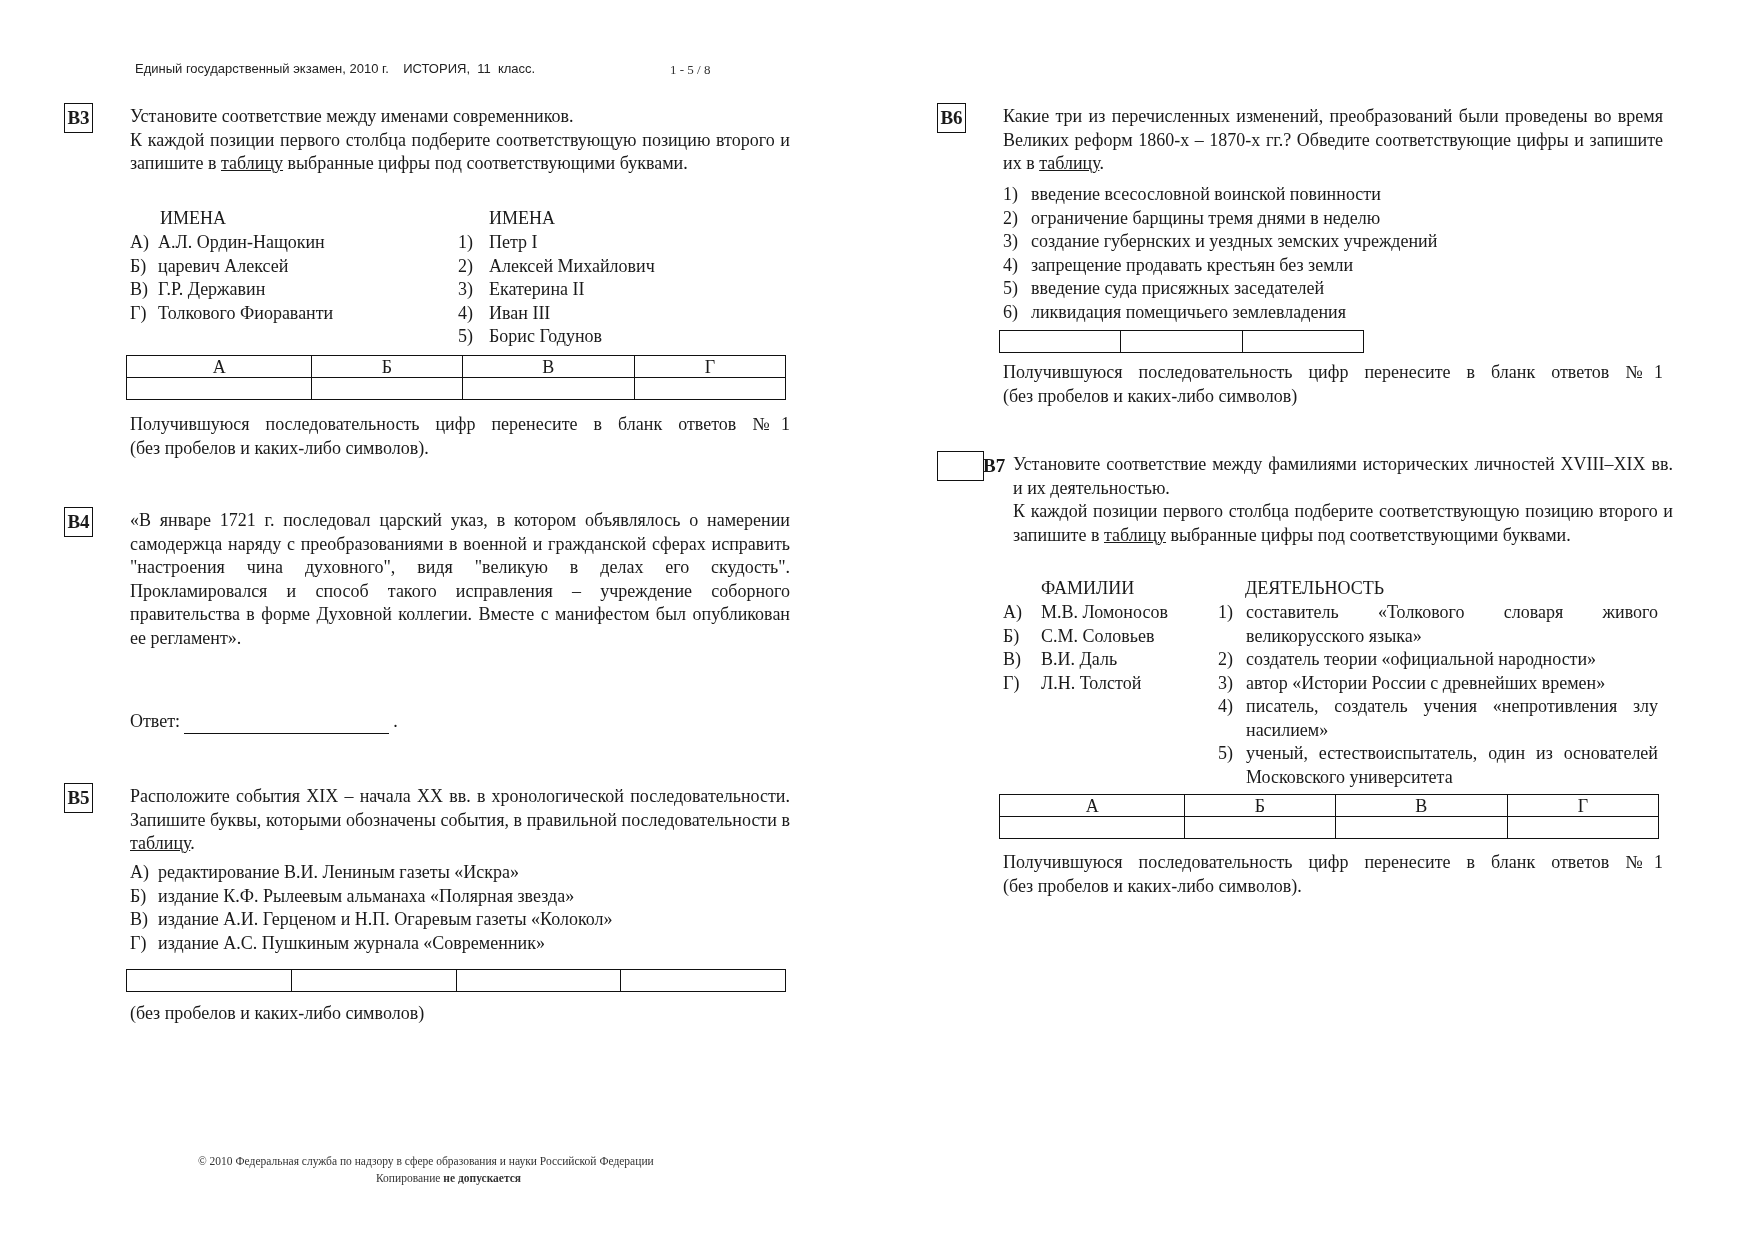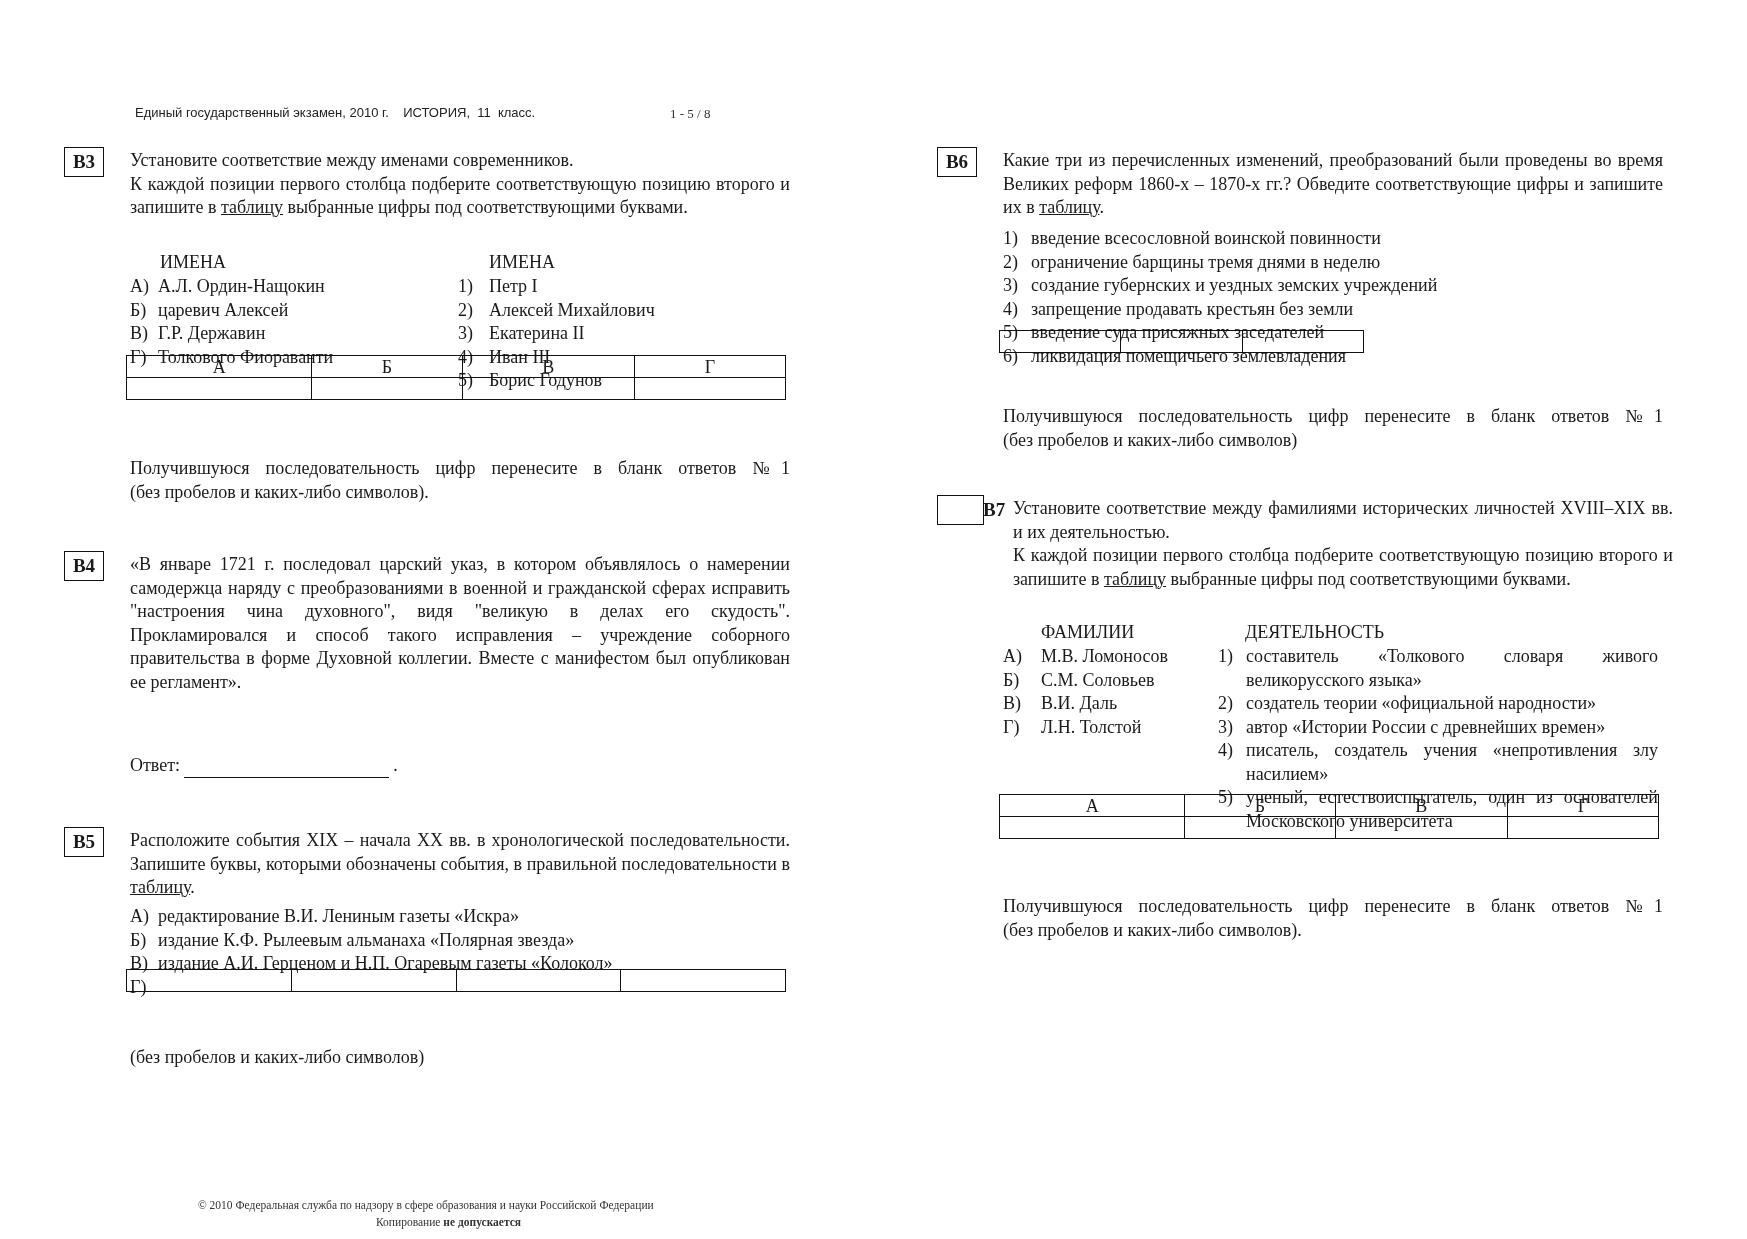--- a/index.html
+++ b/index.html
@@ -1,20 +1,20 @@
 <!DOCTYPE html>
 <html><head>
 <meta charset="utf-8">
 <style>
   html, body { margin: 0; padding: 0; background: #ffffff; }
   body { width: 1747px; height: 1239px; position: relative; overflow: hidden; color: #1a1a1a; font-family: "Liberation Serif", serif; }
-  .abs { position: absolute; margin-top: 44px; }
+  .abs { position: absolute; }
   .header { left: 135px; top: 61px; font-family: "Liberation Sans", sans-serif; font-size: 13px; color: #222; white-space: pre; }
   .pagenum { left: 670px; top: 62px; font-size: 13px; color: #333; font-family: "Liberation Serif", serif; }
-  .qbox { width: 40px; height: 30px; border: 1.5px solid #111; box-sizing: border-box; font-weight: bold; font-size: 19px; text-align: center; line-height: 27px; font-family: "Liberation Serif", serif; }
+  .qbox { width: 29px; height: 30px; border: 1.5px solid #111; box-sizing: border-box; font-weight: bold; font-size: 19px; text-align: center; line-height: 27px; font-family: "Liberation Serif", serif; }
   .para { font-size: 18px; line-height: 23.5px; text-align: justify; }
   .para p { margin: 0; }
   .line { font-size: 18px; line-height: 23.5px; white-space: nowrap; }
   .u { text-decoration: underline; }
   table.ans { border-collapse: collapse; position: absolute; }
   table.ans td { border: 1.5px solid #111; text-align: center; font-size: 18px; height: 21px; padding: 0; line-height: 20px; }
   .li { display: flex; }
   .li .n { width: 28px; flex: none; }
   .footer1 { left: 198px; top: 1155px; font-size: 11.5px; color: #333; white-space: nowrap; }
   .footer2 { left: 376px; top: 1172px; font-size: 11.5px; color: #333; white-space: nowrap; }
@@ -120,20 +120,21 @@
   <div class="li line">
       <span class="n">Б)</span>
       <span>издание К.Ф. Рылеевым альманаха «Полярная звезда»</span>
     </div>
   <div class="li line">
       <span class="n">В)</span>
       <span>издание А.И. Герценом и Н.П. Огаревым газеты «Колокол»</span>
     </div>
   <div class="li line">
       <span class="n">Г)</span>
+      <span>издание А.С. Пушкиным журнала «Современник»</span>
     </div>
 </div>
 <table class="ans" style="left:126px; top:969px; width:660px;">
   <tbody>
       <tr>
     <td></td>
     <td></td>
     <td></td>
     <td></td>
   </tr>

